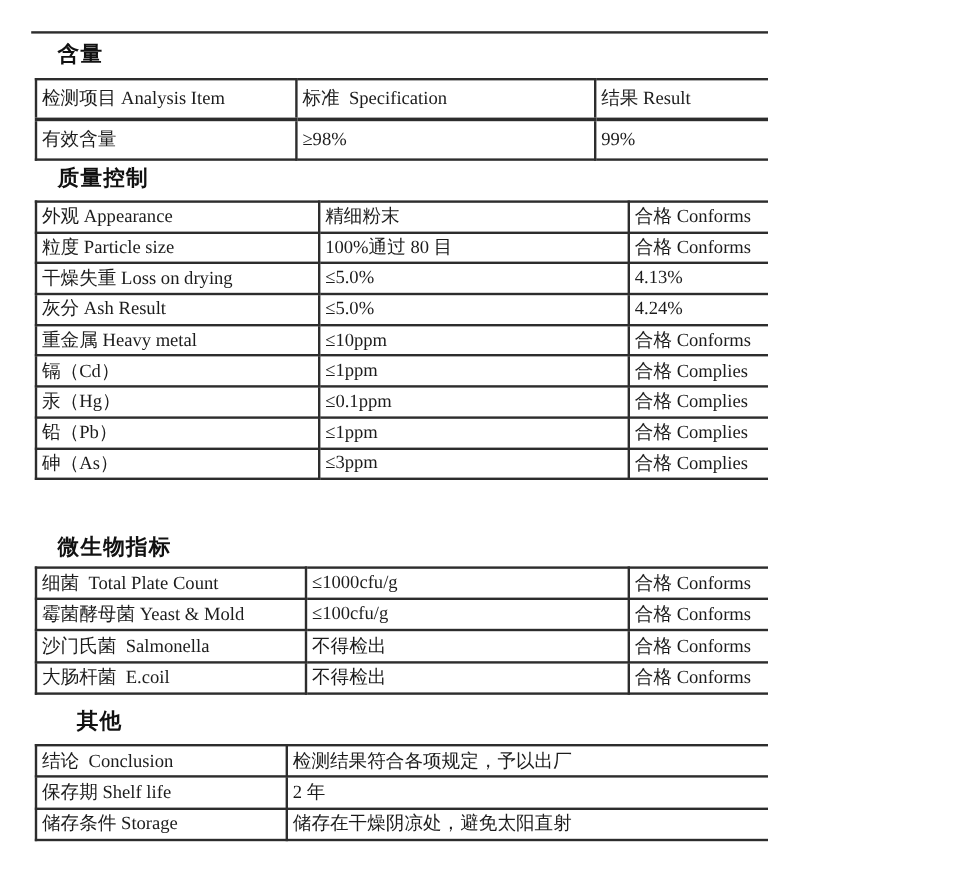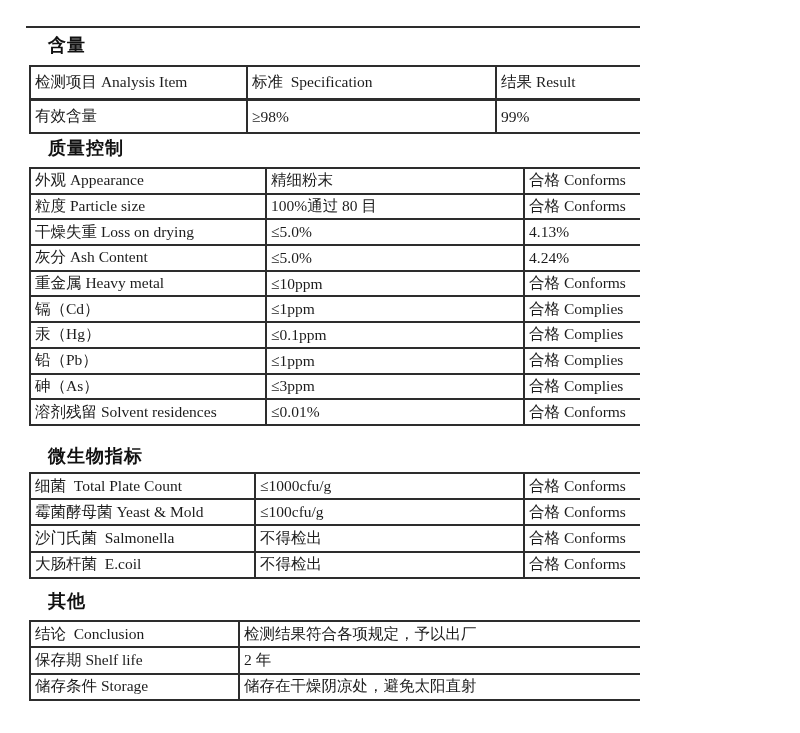--- a/index.html
+++ b/index.html
@@ -10,21 +10,21 @@
   }
   .sheet{position:relative;width:640px;height:733px;background:#fff;overflow:hidden;}
   .top-rule{position:absolute;left:26px;top:26px;width:739px;height:2px;background:#2d2d2d;}
   .sec-heading{
     position:absolute;left:48px;font-weight:bold;font-size:18px;color:#111;
     letter-spacing:1px;white-space:pre;
   }
   .h-content{top:134px;top:33px;}
   .h-quality{top:136px;}
   .h-micro{top:444px;}
-  .h-other{top:589px;}
+  .h-other{top:589px;margin-left:16px;}
   table.doc{
     position:absolute;left:29px;width:737px;
     border-collapse:collapse;table-layout:fixed;
     font-size:15.5px;color:#1c1c1c;
   }
   table.doc td{
     border:2px solid #2d2d2d;
     vertical-align:middle;
     padding:0 4px;white-space:pre-wrap;overflow:hidden;
   }
@@ -85,21 +85,21 @@
       <td>粒度 Particle size</td>
       <td>100%通过 80 目</td>
       <td>合格 Conforms</td>
     </tr>
     <tr>
       <td>干燥失重 Loss on drying</td>
       <td>≤5.0%</td>
       <td>4.13%</td>
     </tr>
     <tr>
-      <td>灰分 Ash Content</td>
+      <td>灰分 Ash Result</td>
       <td>≤5.0%</td>
       <td>4.24%</td>
     </tr>
     <tr>
       <td>重金属 Heavy metal</td>
       <td>≤10ppm</td>
       <td>合格 Conforms</td>
     </tr>
     <tr>
       <td>镉（Cd）</td>
@@ -113,25 +113,20 @@
     </tr>
     <tr>
       <td>铅（Pb）</td>
       <td>≤1ppm</td>
       <td>合格 Complies</td>
     </tr>
     <tr>
       <td>砷（As）</td>
       <td>≤3ppm</td>
       <td>合格 Complies</td>
-    </tr>
-    <tr>
-      <td>溶剂残留 Solvent residences</td>
-      <td>≤0.01%</td>
-      <td>合格 Conforms</td>
     </tr>
   </tbody>
     </table>
 
   <div class="sec-heading h-micro">微生物指标</div>
 
   <table class="doc" id="tbl-micro">
     <colgroup>
         <col style="width:225px">
         <col style="width:269px">

